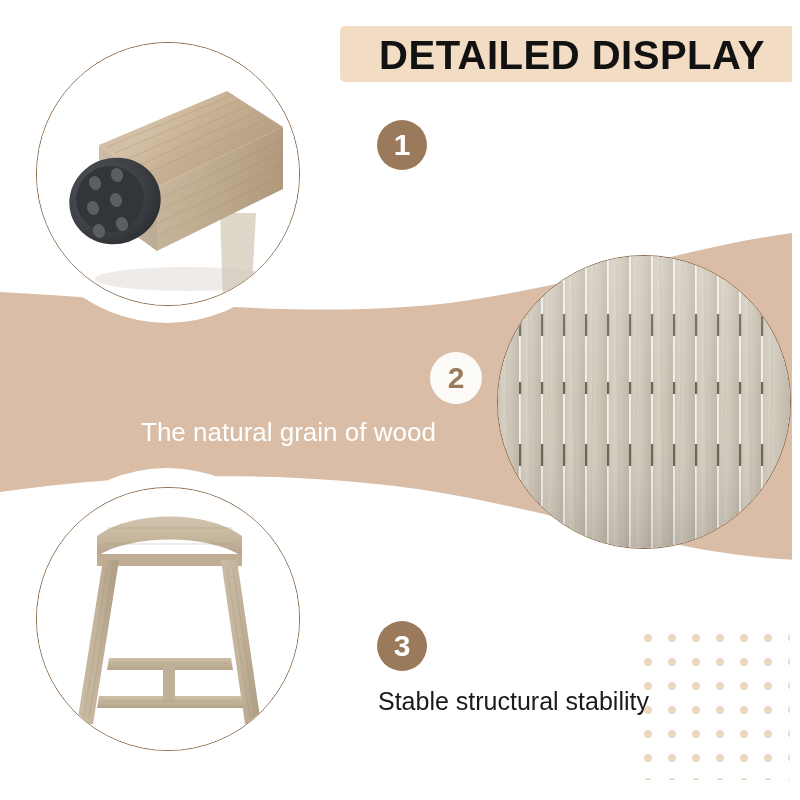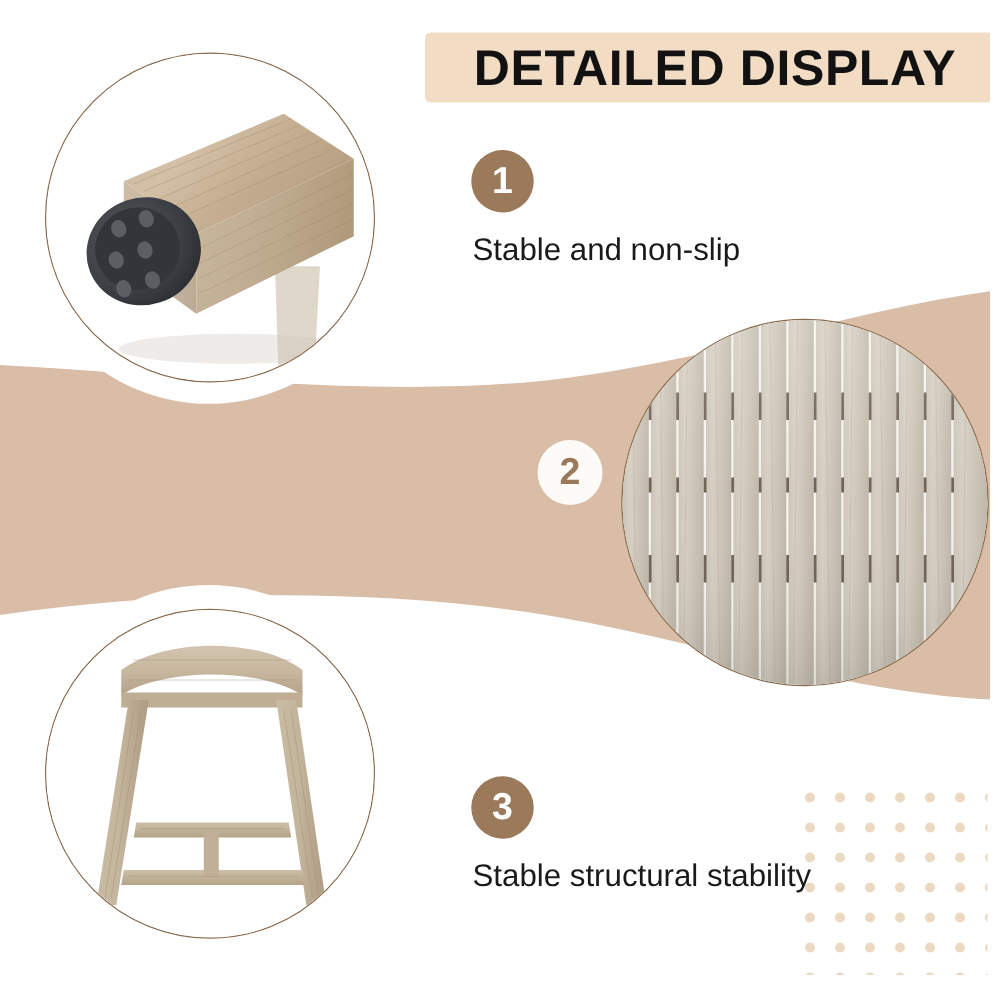--- a/index.html
+++ b/index.html
@@ -316,23 +316,23 @@
         <line x1="70" y1="40" x2="196" y2="40"></line>
         <line x1="66" y1="56" x2="200" y2="56"></line>
       </g>
     </svg>
   </div>
 
   <div id="title-band"></div>
   <div id="title-text">DETAILED DISPLAY</div>
 
   <div class="badge solid" id="badge-1">1</div>
-  <div class="caption" id="caption-1">Stable and non-slip</div>
 
   <div class="badge hollow" id="badge-2">2</div>
+  <div class="caption" id="caption-2">The natural grain of wood</div>
 
   <div class="badge solid" id="badge-3">3</div>
   <div class="caption" id="caption-3">Stable structural stability</div>
 
   <svg id="dot-grid" viewBox="0 0 148 148">
     <g fill="#ecd9c2" id="dot-grid-group">
         <circle cx="6" cy="6" r="4"></circle>
         <circle cx="30" cy="6" r="4"></circle>
         <circle cx="54" cy="6" r="4"></circle>
         <circle cx="78" cy="6" r="4"></circle>

